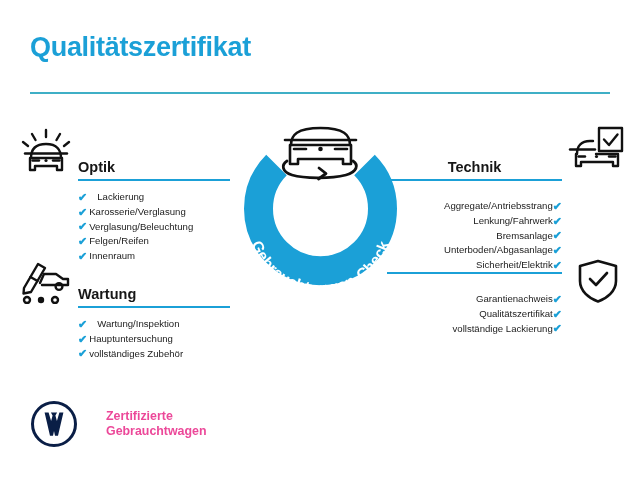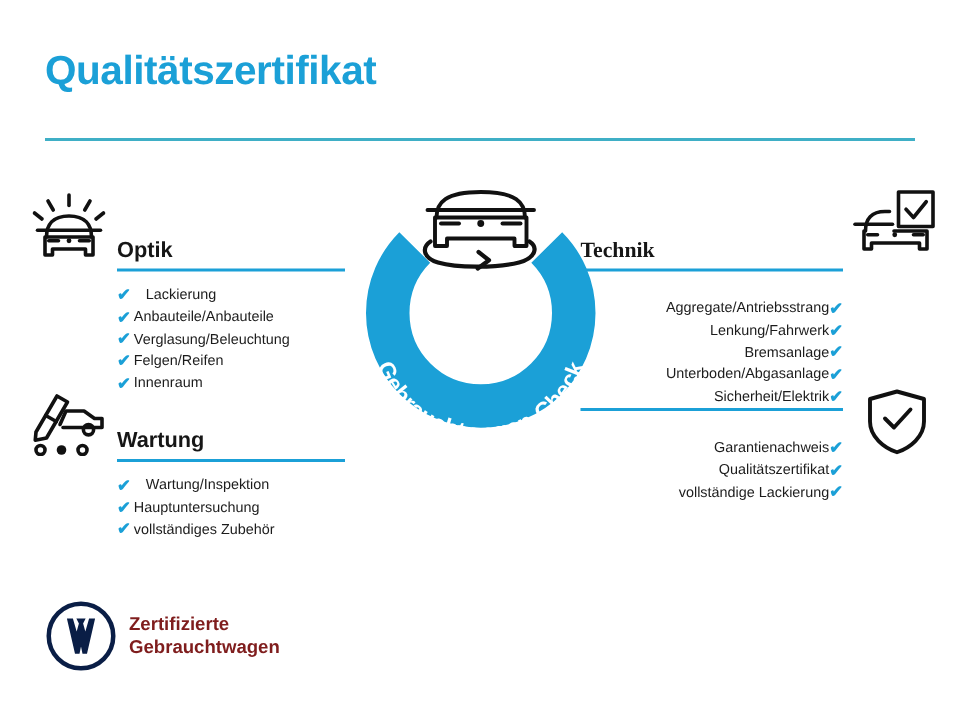--- a/index.html
+++ b/index.html
@@ -87,21 +87,21 @@
     line-height: 1;
   }
 
   
   .col-left .sec-head { justify-content: flex-start; }
   .col-left .sec-list li { justify-content: flex-start; }
   .col-left .chk { margin-right: 2px; }
   .col-left .sec-list li.indent .chk { margin-right: 10px; }
 
   
-  .col-right .sec-head { justify-content: flex-start; font-family: Liberation Serif, serif; }
+  .col-right .sec-head { justify-content: center; }
   .col-right .sec-list li { justify-content: flex-end; }
   .col-right .chk { margin-left: 0px; }
 
   
   #sec-optik    { left: 78px;  top: 141px; width: 152px; }
   #sec-wartung  { left: 78px;  top: 268px; width: 152px; text-align: right; }
   #sec-technik  { right: 78px; top: 141px; width: 175px; }
   #sec-garantie { right: 78px; top: 268px; width: 175px; }
 
   #sec-optik .sec-rule    { width: 152px; }
@@ -145,25 +145,25 @@
 
   
   .vw-block {
     position: absolute;
     left: 30px;
     top: 400px;
     display: flex;
     align-items: center;
   }
   .vw-text {
-    margin-left: 8px;
+    margin-left: 28px;
     font-size: 12.4px;
     font-weight: bold;
     line-height: 15.5px;
-    color: #7f1d1d;
+    color: #ec4899;
     white-space: nowrap;
   }
 </style>
 </head>
 <body>
 
 <div class="page">
 
   <div class="title">Qualitätszertifikat</div>
   <div class="title-rule"></div>
@@ -221,21 +221,21 @@
       <span class="sec-title">Optik</span>
     </div>
     <div class="sec-rule"></div>
     <ul class="sec-list">
       <li class="indent">
         <span class="chk">✔</span>
         <span>Lackierung</span>
       </li>
       <li>
         <span class="chk">✔</span>
-        <span>Anbauteile/Anbauteile</span>
+        <span>Karosserie/Verglasung</span>
       </li>
       <li>
         <span class="chk">✔</span>
         <span>Verglasung/Beleuchtung</span>
       </li>
       <li>
         <span class="chk">✔</span>
         <span>Felgen/Reifen</span>
       </li>
       <li>

